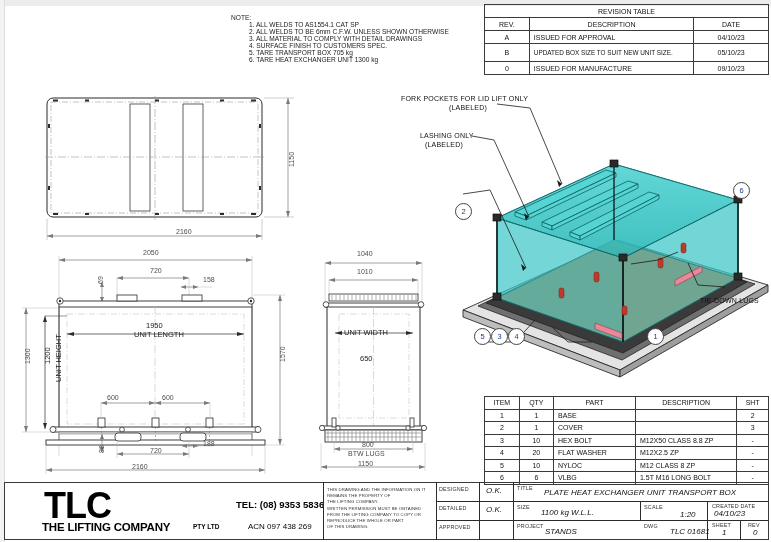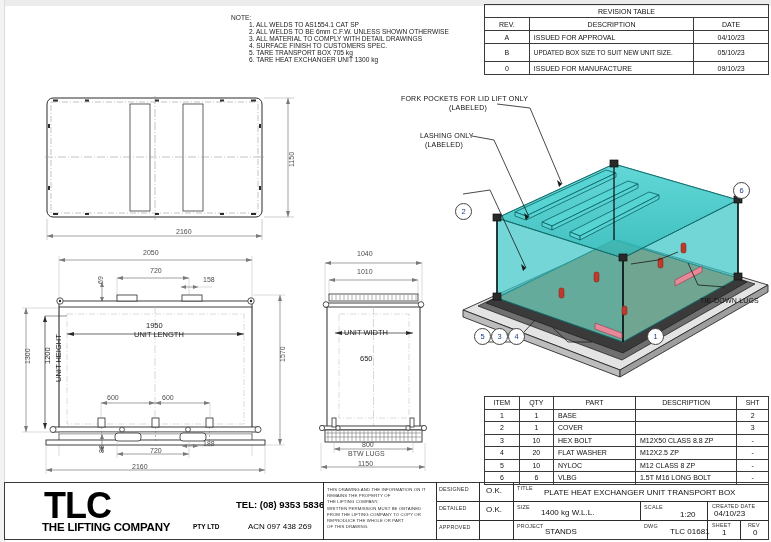--- a/index.html
+++ b/index.html
@@ -35,21 +35,21 @@
   #rev-table td{height:12px;}
   #rev-table .ttl{height:12px;}
 
   
   #parts-table{left:484px;top:396px;width:285px;}
   #parts-table td{height:11.5px;}
 
   
   .tb{position:absolute;border:1px solid #3a3a3a;box-sizing:border-box;}
   .tbkey{font-size:5.4px;color:#333;letter-spacing:.2px;}
-  .tbval{font-size:8px;color:#111;}
+  .tbval{font-size:8px;color:#111;font-style:italic;}
 
   
   .tlc{font-size:36px;font-weight:bold;letter-spacing:-1px;color:#000;}
   .tlcsub{font-size:11.5px;font-weight:bold;color:#000;letter-spacing:-.2px;}
   .tlcpty{font-size:6.5px;font-weight:bold;color:#000;}
   .tel{font-size:9.5px;font-weight:bold;color:#000;}
   .acn{font-size:8px;color:#000;}
   .legal{font-size:4.3px;color:#333;line-height:1.45;letter-spacing:.1px;}
 
   
@@ -584,21 +584,21 @@
   <div class="t tbkey" style="left:439px;top:505px;">DETAILED</div>
   <div class="t tbkey" style="left:439px;top:524px;">APPROVED</div>
   <div class="t tbval" style="left:486px;top:487px;">O.K.</div>
   <div class="t tbval" style="left:486px;top:506px;">O.K.</div>
   <div class="t tbval" style="left:486px;top:525px;"></div>
 
   <div class="t tbkey" style="left:517px;top:485px;">TITLE</div>
   <div class="t tbval" style="left:544px;top:489px;">PLATE HEAT EXCHANGER UNIT TRANSPORT BOX</div>
 
   <div class="t tbkey" style="left:517px;top:504px;">SIZE</div>
-  <div class="t tbval" style="left:541px;top:509px;">1400 kg W.L.L.</div>
+  <div class="t tbval" style="left:541px;top:509px;">1100 kg W.L.L.</div>
 
   <div class="ln vl dark" style="left:640px;top:501px;height:19px;"></div>
   <div class="t tbkey" style="left:644px;top:504px;">SCALE</div>
   <div class="t tbval" style="left:680px;top:511px;">1:20</div>
 
   <div class="ln vl dark" style="left:707px;top:501px;height:39px;"></div>
   <div class="t tbkey" style="left:712px;top:503px;">CREATED DATE</div>
   <div class="t tbval" style="left:714px;top:510px;">04/10/23</div>
 
   <div class="t tbkey" style="left:517px;top:523px;">PROJECT</div>

